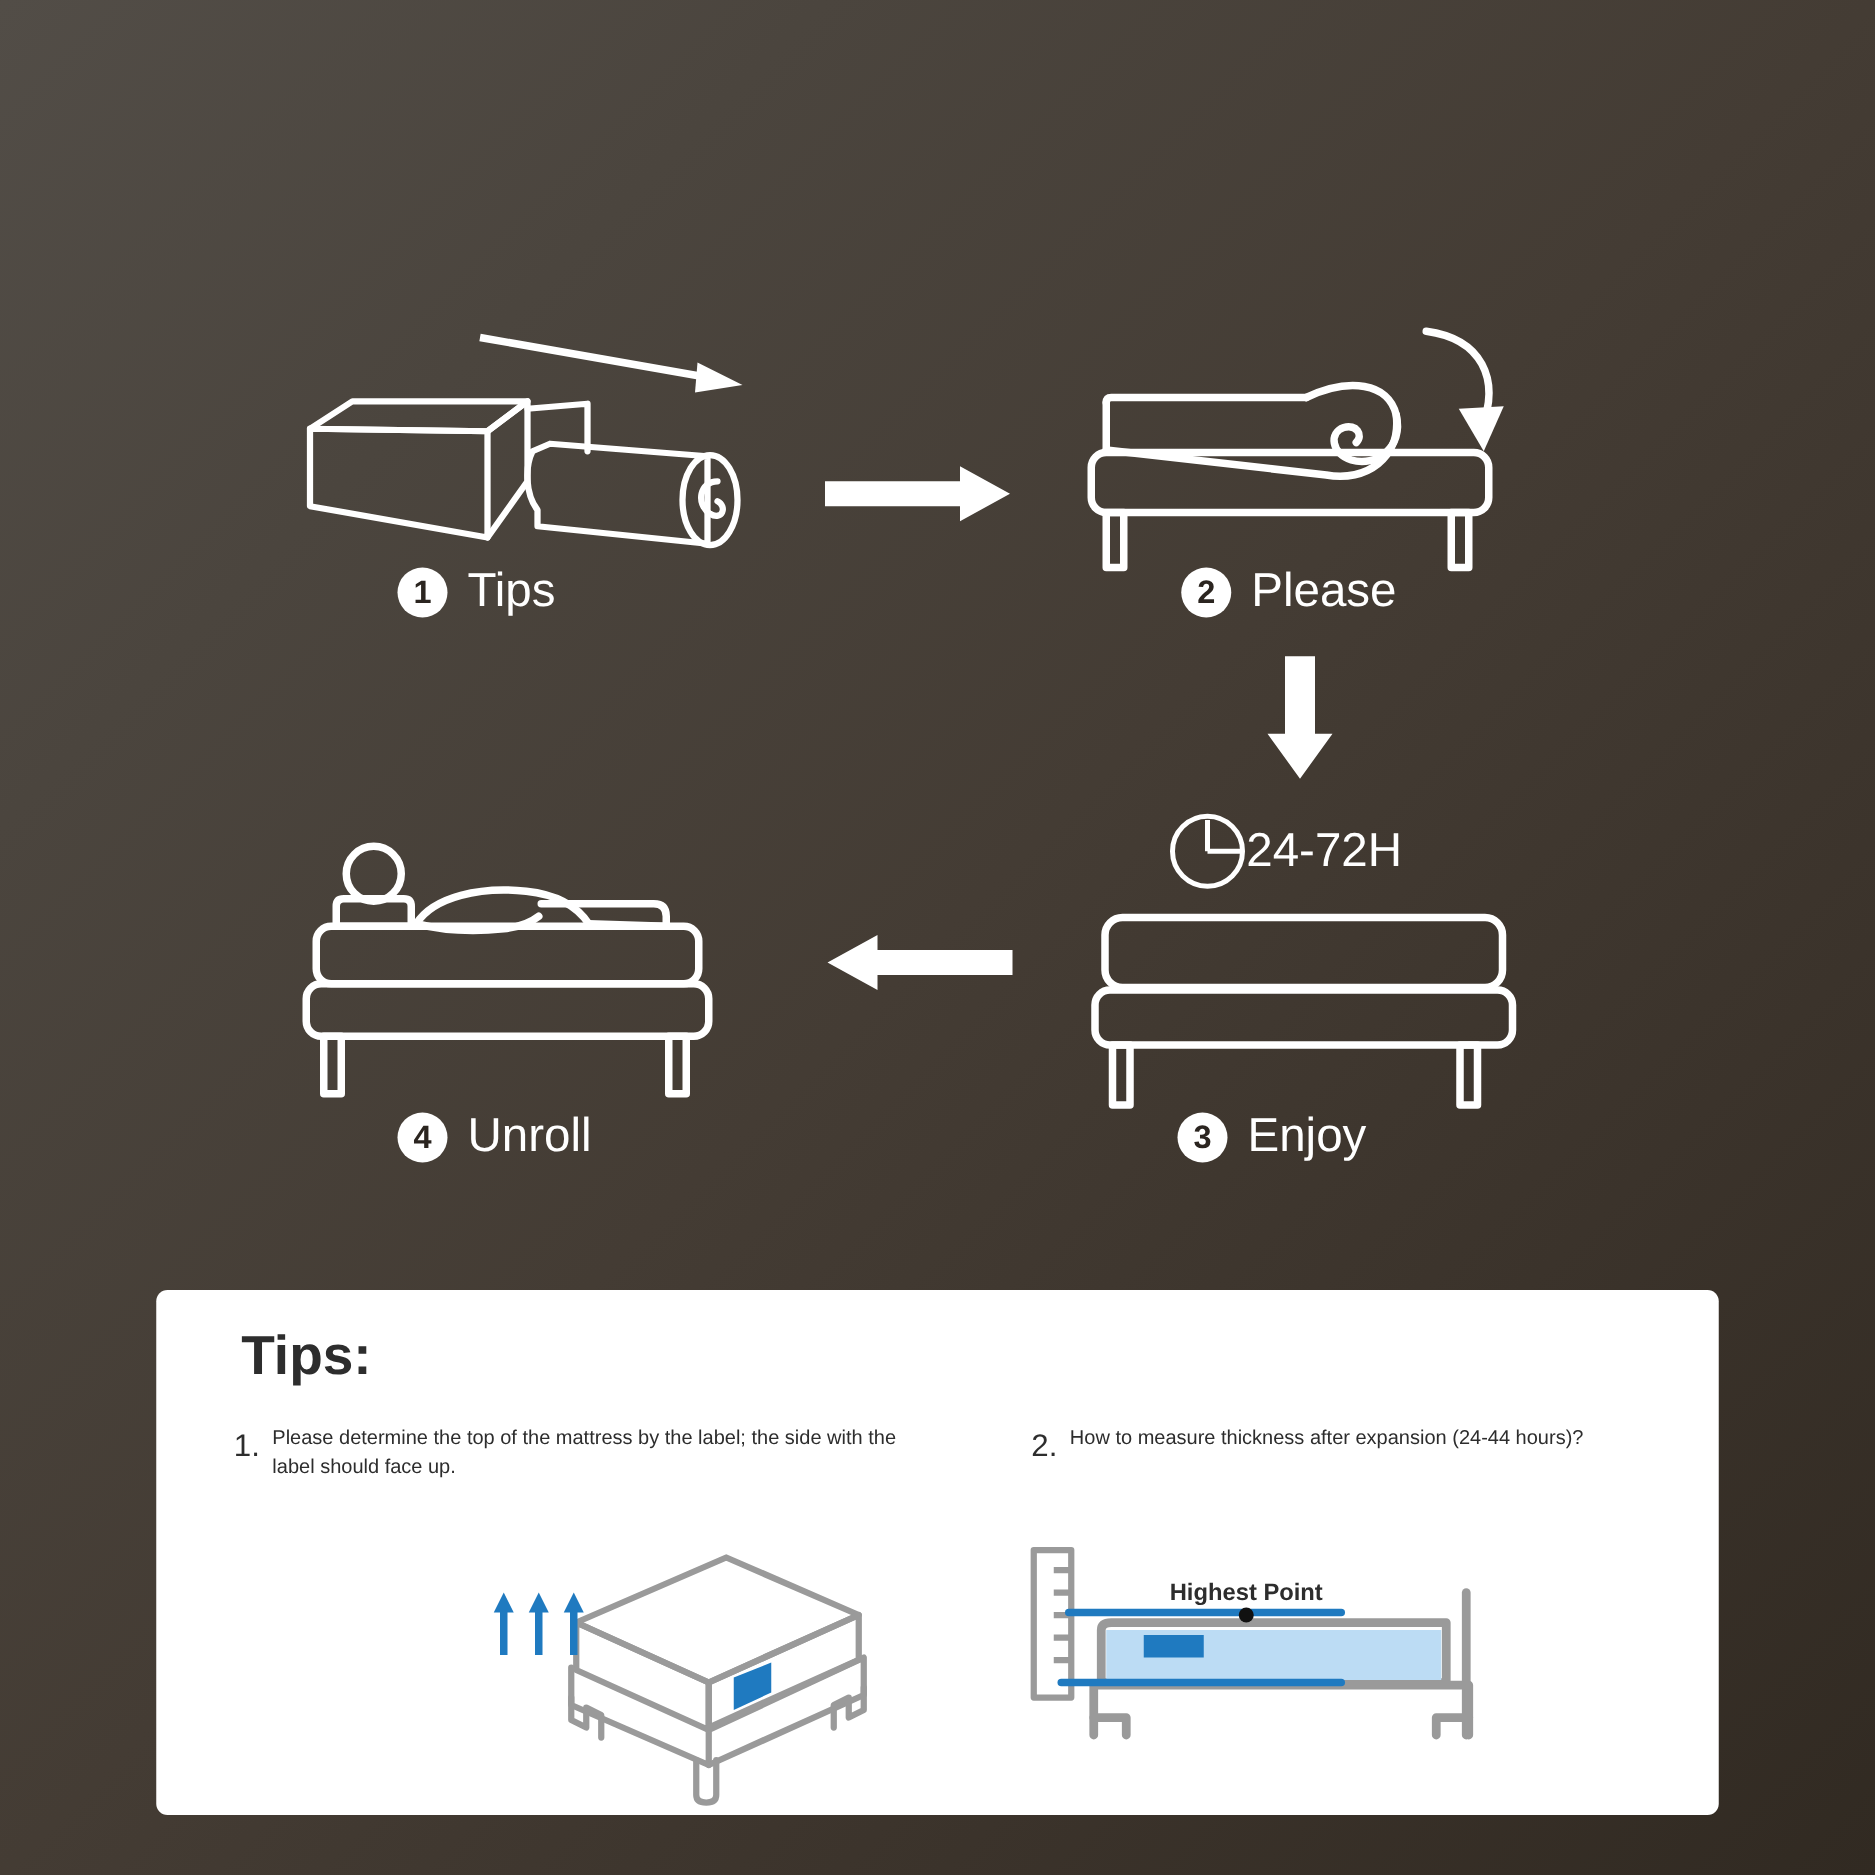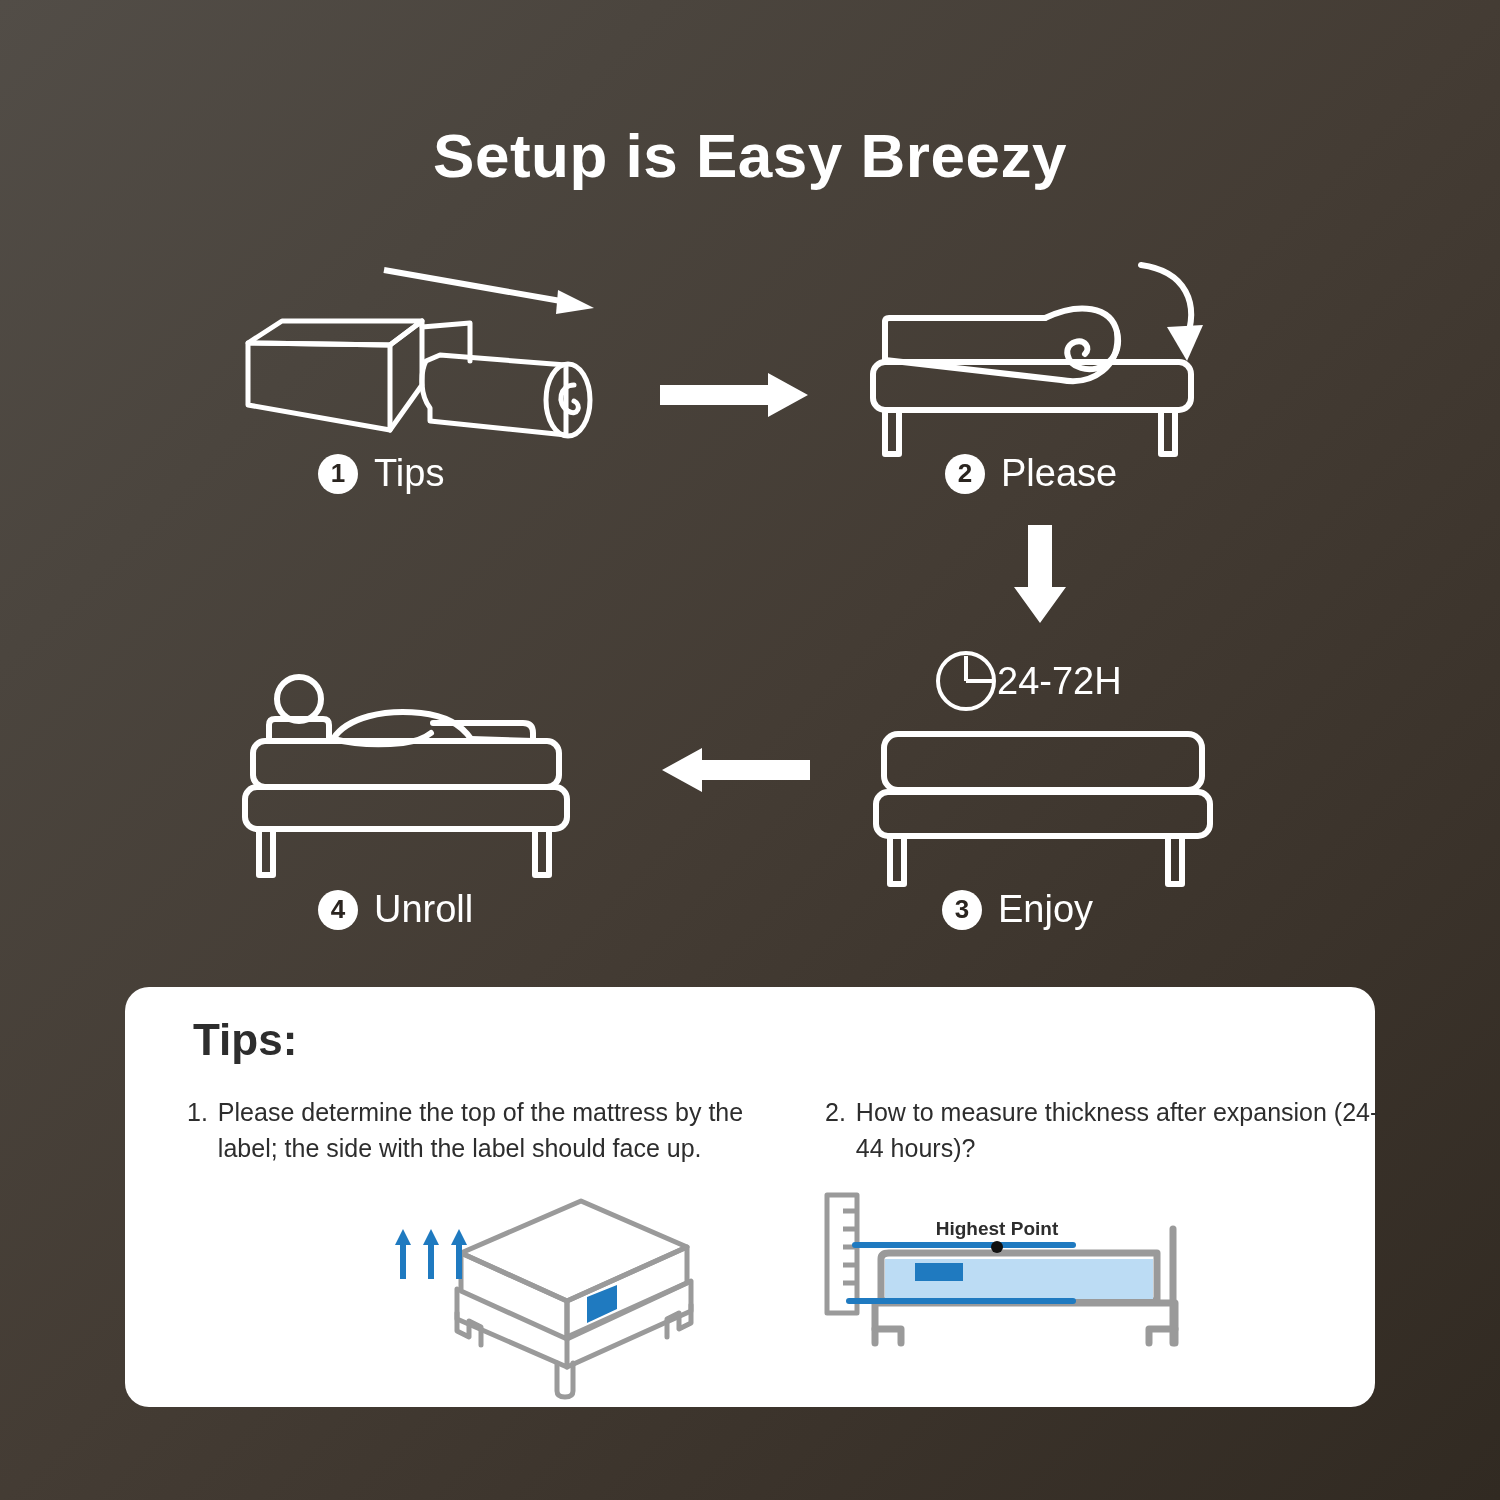--- a/index.html
+++ b/index.html
@@ -46,53 +46,52 @@
   #duration{
     position:absolute;left:935px;top:650px;
     display:flex;align-items:center;
   }
   #duration .dur-text{
     color:#ffffff;font-size:38px;font-family:"Liberation Sans", sans-serif;
   }
 
   
   #tips-card{
-    position:absolute;left:125px;top:987px;
+    position:absolute;left:125px;top:1032px;
     width:1250px;height:420px;
-    background:#ffffff;border-radius:24px;
+    background:#ffffff;border-radius:9px;
   }
   #tips-heading{
     position:absolute;left:68px;top:28px;
     color:#2d2d2d;font-size:44px;font-weight:600;
     font-family:"Liberation Sans", sans-serif;
   }
   .tip{position:absolute;display:flex;gap:10px;}
   .tip .num{
     color:#2d2d2d;font-size:25px;line-height:1.42;
     font-family:"Liberation Sans", sans-serif;flex:0 0 auto;
   }
   .tip .body{
-    color:#2d2d2d;font-size:25px;line-height:1.42;
+    color:#2d2d2d;font-size:16px;line-height:1.42;
     font-family:"Liberation Sans", sans-serif;
   }
   #tip1{left:62px;top:108px;width:560px;}
   #tip2{left:700px;top:108px;width:560px;}
 
   .tipfig{position:absolute;}
   #tip1-fig{left:260px;top:208px;}
   #tip2-fig{left:690px;top:190px;text-align:center;}
 
   svg{display:block;overflow:visible;}
 </style>
 </head>
 <body>
 
 <div id="root">
 
-  <div id="title">Setup is Easy Breezy</div>
 
   <div class="step" style="left:230px;top:265px;">
     <div class="art">
       <svg width="400" height="190" viewBox="0 0 400 190">
         <g fill="none" stroke="#ffffff" stroke-width="5" stroke-linejoin="round" stroke-linecap="round">
 
           <path d="M18 78 L52 56 L192 56 L160 80 Z"></path>
 
           <path d="M18 78 L18 140 L160 165 L160 80 Z"></path>
 

